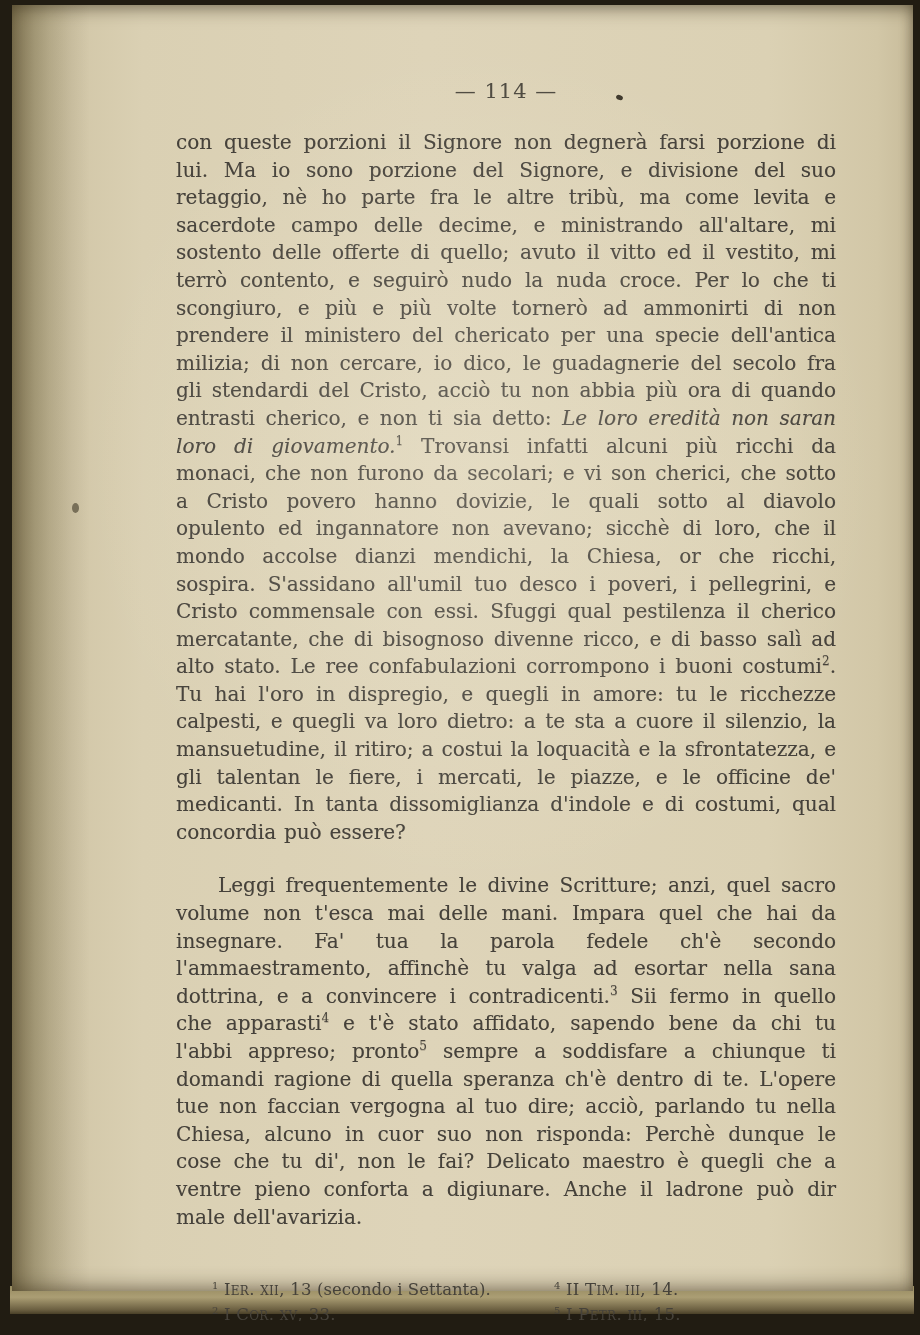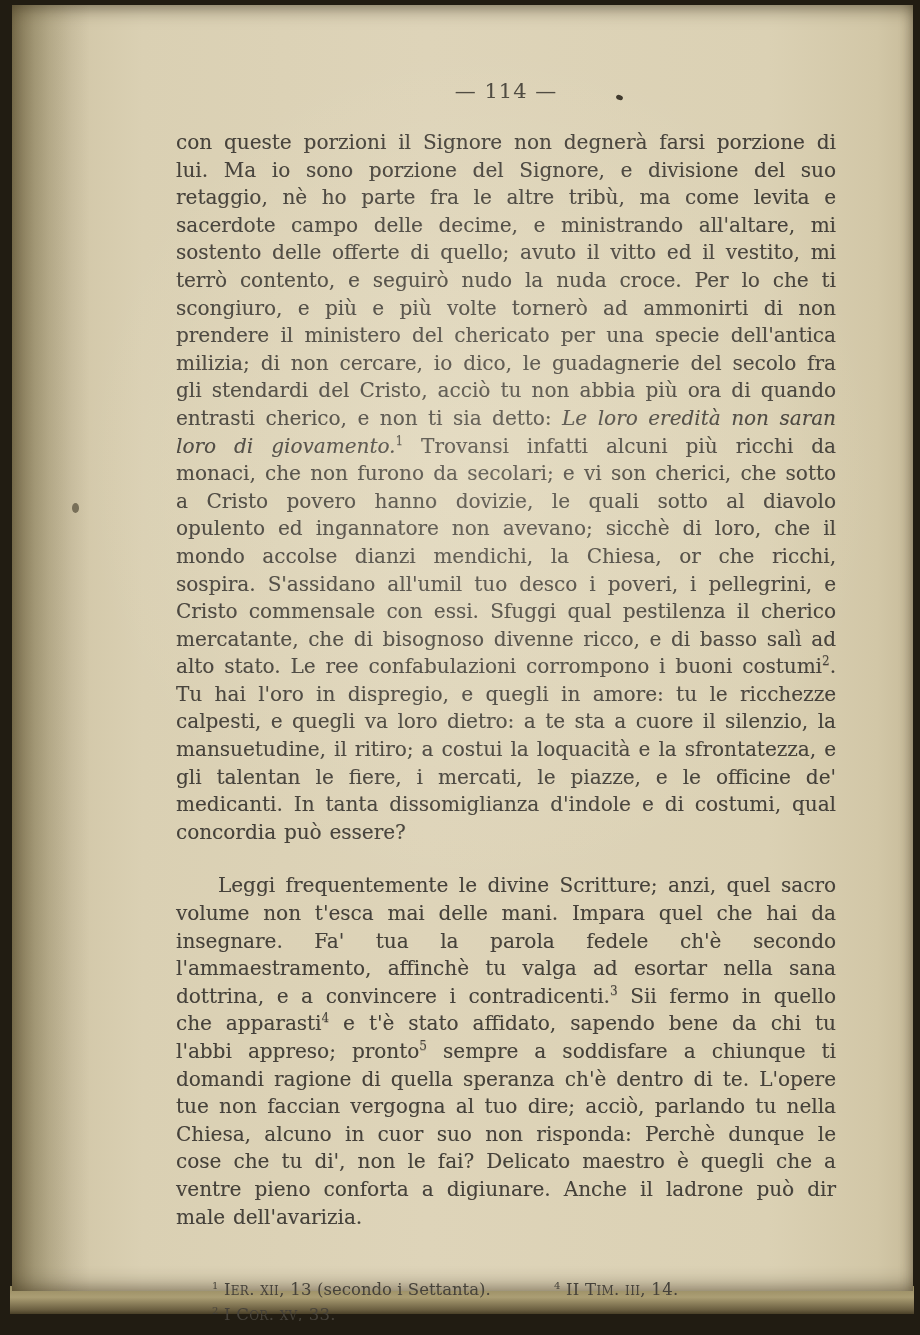--- a/index.html
+++ b/index.html
@@ -95,17 +95,18 @@
           <p class="para indent"><span>Leggi frequentemente le divine Scritture; anzi, quel sacro volume non t'esca mai delle mani. Impara quel che hai da insegnare. Fa' tua la parola fedele ch'è secondo l'ammaestramento, affinchè tu valga ad esortar nella sana dottrina, e a convincere i contradicenti.</span><sup>3</sup><span> Sii fermo in quello che apparasti</span><sup>4</sup><span> e t'è stato affidato, sapendo bene da chi tu l'abbi appreso; pronto</span><sup>5</sup><span> sempre a soddisfare a chiunque ti domandi ragione di quella speranza ch'è dentro di te. L'opere tue non faccian vergogna al tuo dire; acciò, parlando tu nella Chiesa, alcuno in cuor suo non risponda: Perchè dunque le cose che tu di', non le fai? Delicato maestro è quegli che a ventre pieno conforta a digiunare. Anche il ladrone può dir male dell'avarizia.</span></p>
         </div>
       <div class="footnotes" id="footnotes">
           <div class="fn-col fn-col-0">
             <div class="fn-line"><sup class="fn-marker">1</sup><span class="fn-ref"> Ier. xii, 13</span><span class="fn-rest"> (secondo i Settanta).</span></div>
             <div class="fn-line"><sup class="fn-marker">2</sup><span class="fn-ref"> I Cor. xv, 33.</span></div>
             <div class="fn-line"><sup class="fn-marker">3</sup><span class="fn-ref"> Tit. i, 9.</span></div>
           </div>
           <div class="fn-col fn-col-1">
             <div class="fn-line"><sup class="fn-marker">4</sup><span class="fn-ref"> II Tim. iii, 14.</span></div>
+            <div class="fn-line"><sup class="fn-marker">5</sup><span class="fn-ref"> I Petr. iii, 15.</span></div>
           </div>
         </div>
     </div>
   </div>
 </div>
 
 </body></html>

